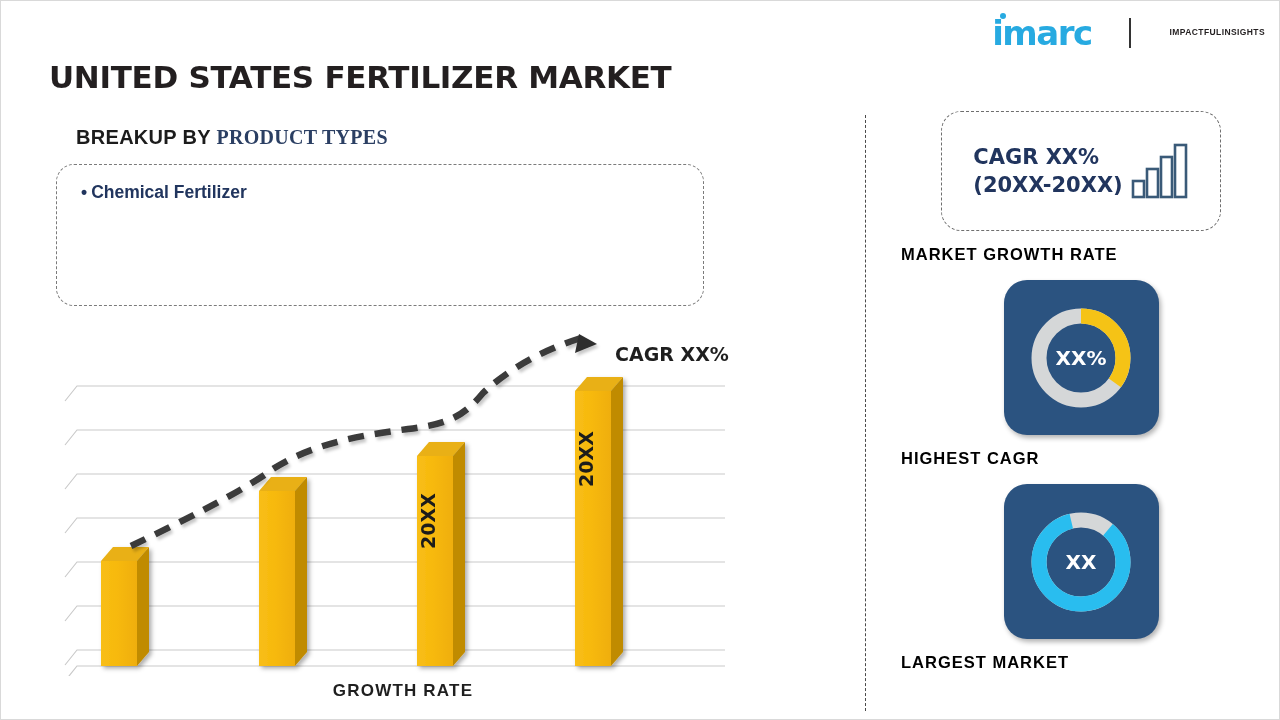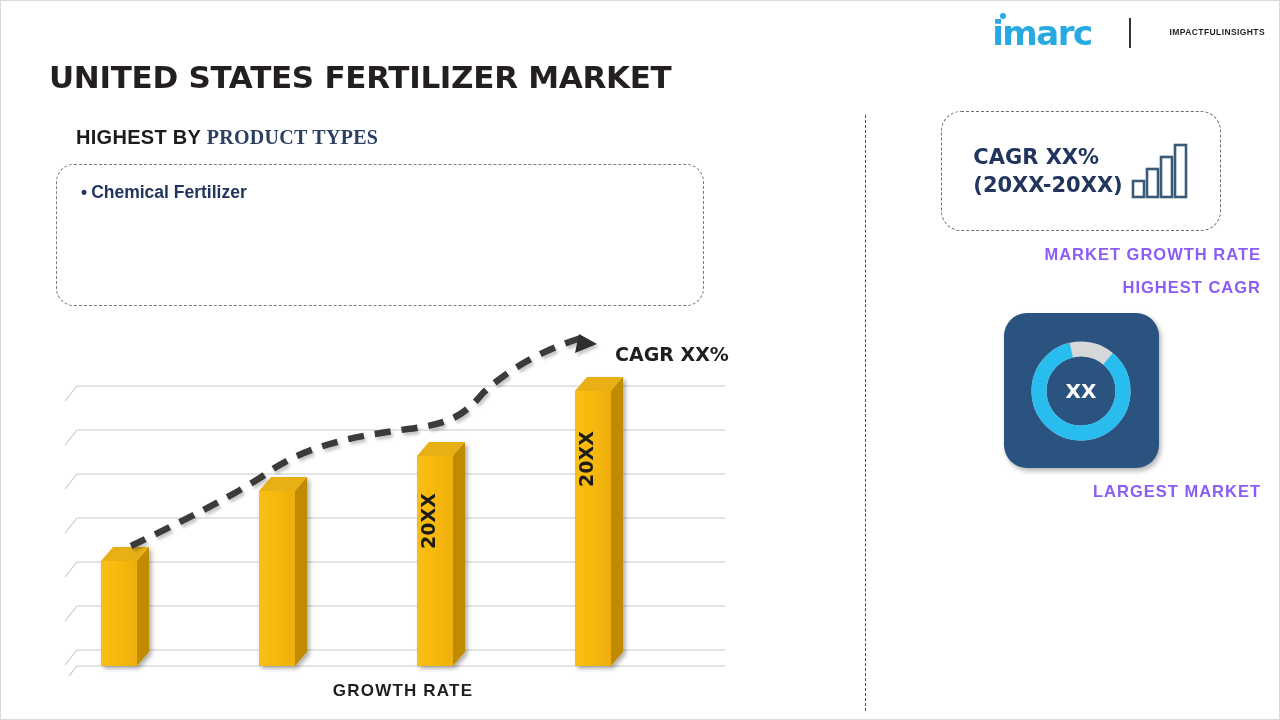--- a/index.html
+++ b/index.html
@@ -175,25 +175,25 @@
   }
   #cagr-text {
     color: #21355e;
     font-size: 21px;
     font-weight: bold;
     line-height: 1.35;
     white-space: nowrap;
     font-family: "DejaVu Sans", sans-serif;
   }
   .stat-caption {
-    text-align: right;
+    text-align: left;
     font-size: 16.5px;
     font-weight: bold;
     letter-spacing: 1px;
-    color: #8b5cf6;
+    color: #000000;
     margin-top: 14px;
   }
   .donut-card {
     width: 155px;
     height: 155px;
     margin: 16px auto 0 auto;
     border-radius: 23px;
     background: #2b5380;
     box-shadow: 2px 3px 5px rgba(0,0,0,0.30);
     display: flex;
@@ -222,21 +222,21 @@
     <div id="logo-sep"></div>
     <div id="logo-tag">
       <span>IMPACTFUL</span>
       <span>INSIGHTS</span>
     </div>
   </div>
 
   <div id="page-title">UNITED STATES FERTILIZER MARKET</div>
 
   <div id="breakup-heading">
-    <span class="plain">HIGHEST BY </span><span class="accent">PRODUCT TYPES</span>
+    <span class="plain">BREAKUP BY </span><span class="accent">PRODUCT TYPES</span>
   </div>
 
   <div id="bullet-box">
     <div class="bullet-item">
       <span class="bullet-dot">•</span><span>Chemical Fertilizer</span>
     </div>
   </div>
 
   <div id="chart">
     <svg id="chart-svg" width="680" height="345" viewBox="0 0 680 345">
@@ -319,20 +319,29 @@
         <g fill="#ffffff" stroke="#3A5A78" stroke-width="2.6">
           <rect x="2" y="38" width="11" height="16"></rect>
           <rect x="16" y="26" width="11" height="28"></rect>
           <rect x="30" y="14" width="11" height="40"></rect>
           <rect x="44" y="2" width="11" height="52"></rect>
         </g>
       </svg>
     </div>
     <div class="stat-caption">MARKET GROWTH RATE</div>
 
+    <div class="donut-card">
+      <div class="donut-wrap">
+        <svg width="112" height="112" viewBox="0 0 112 112">
+          <circle cx="56" cy="56" r="42" fill="none" stroke="#d5d7d8" stroke-width="15"></circle>
+          <circle cx="56" cy="56" r="42" fill="none" stroke="#F5C316" stroke-width="15" stroke-dasharray="92.4 171.5" transform="rotate(-90 56 56)" style="transform-box: view-box;" stroke-dashoffset="0"></circle>
+        </svg>
+        <span class="donut-value">XX%</span>
+      </div>
+    </div>
     <div class="stat-caption">HIGHEST CAGR</div>
 
     <div class="donut-card">
       <div class="donut-wrap">
         <svg width="112" height="112" viewBox="0 0 112 112">
           <circle cx="56" cy="56" r="42" fill="none" stroke="#d5d7d8" stroke-width="15"></circle>
           <circle cx="56" cy="56" r="42" fill="none" stroke="#29BDEF" stroke-width="15" stroke-dasharray="224.4 39.5" transform="rotate(-50 56 56)"></circle>
         </svg>
         <span class="donut-value">XX</span>
       </div>

